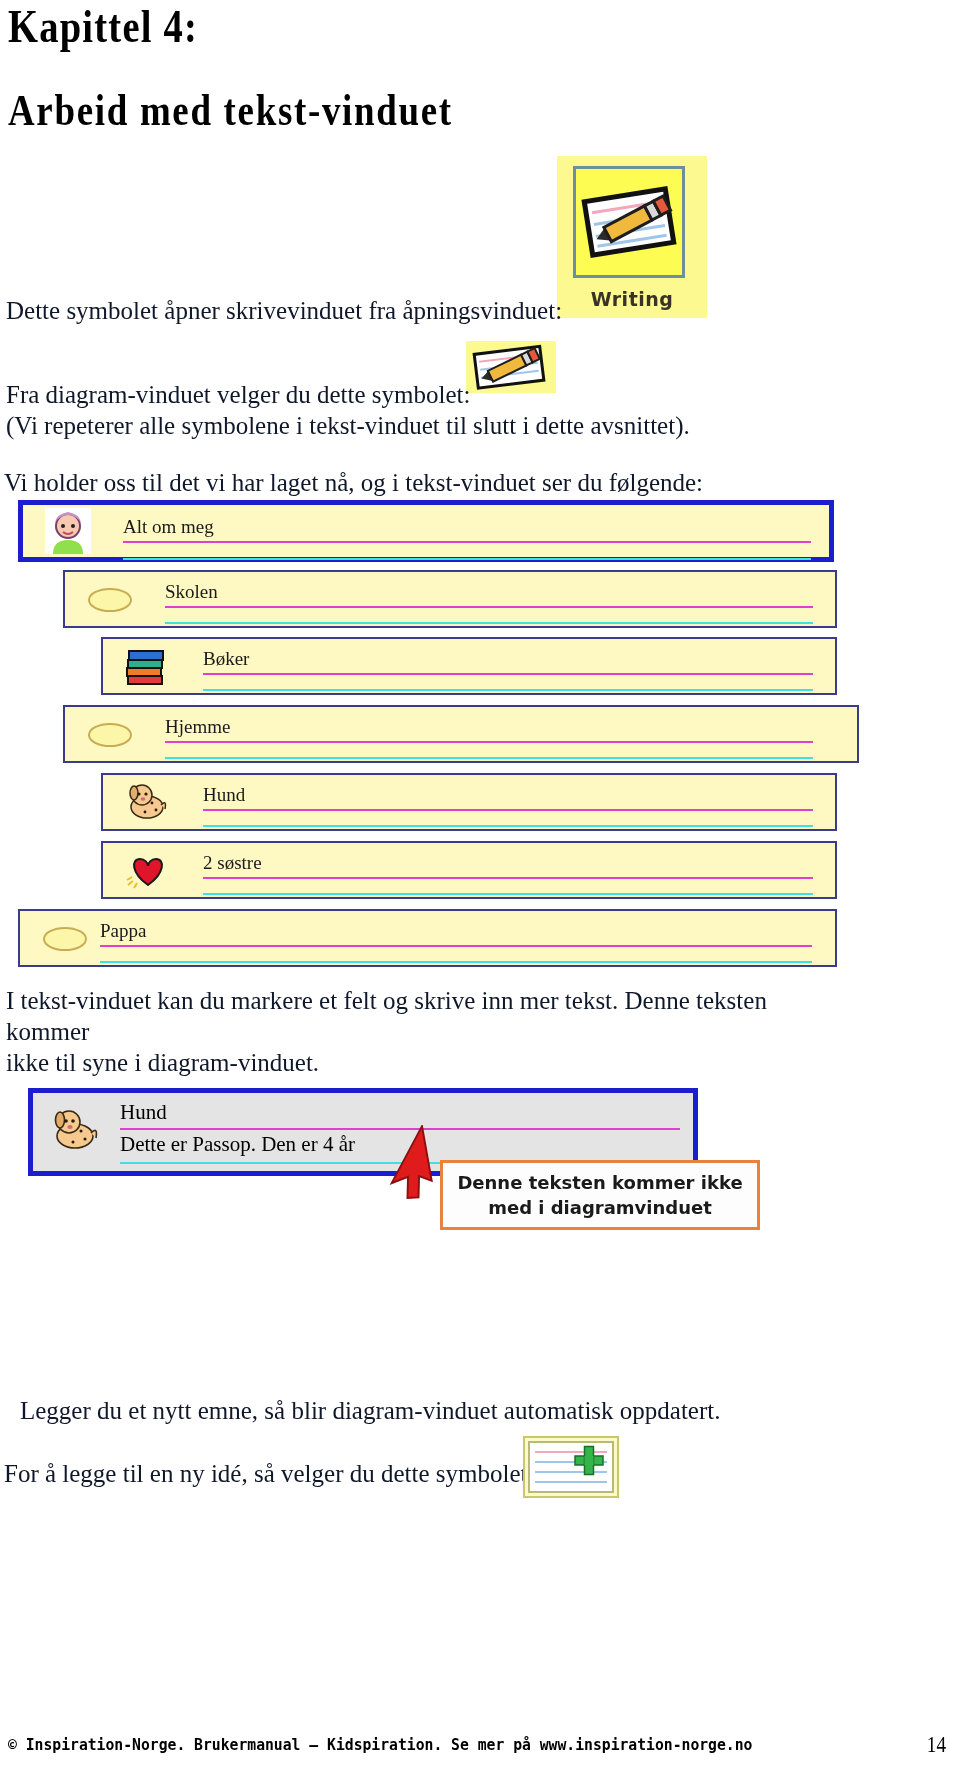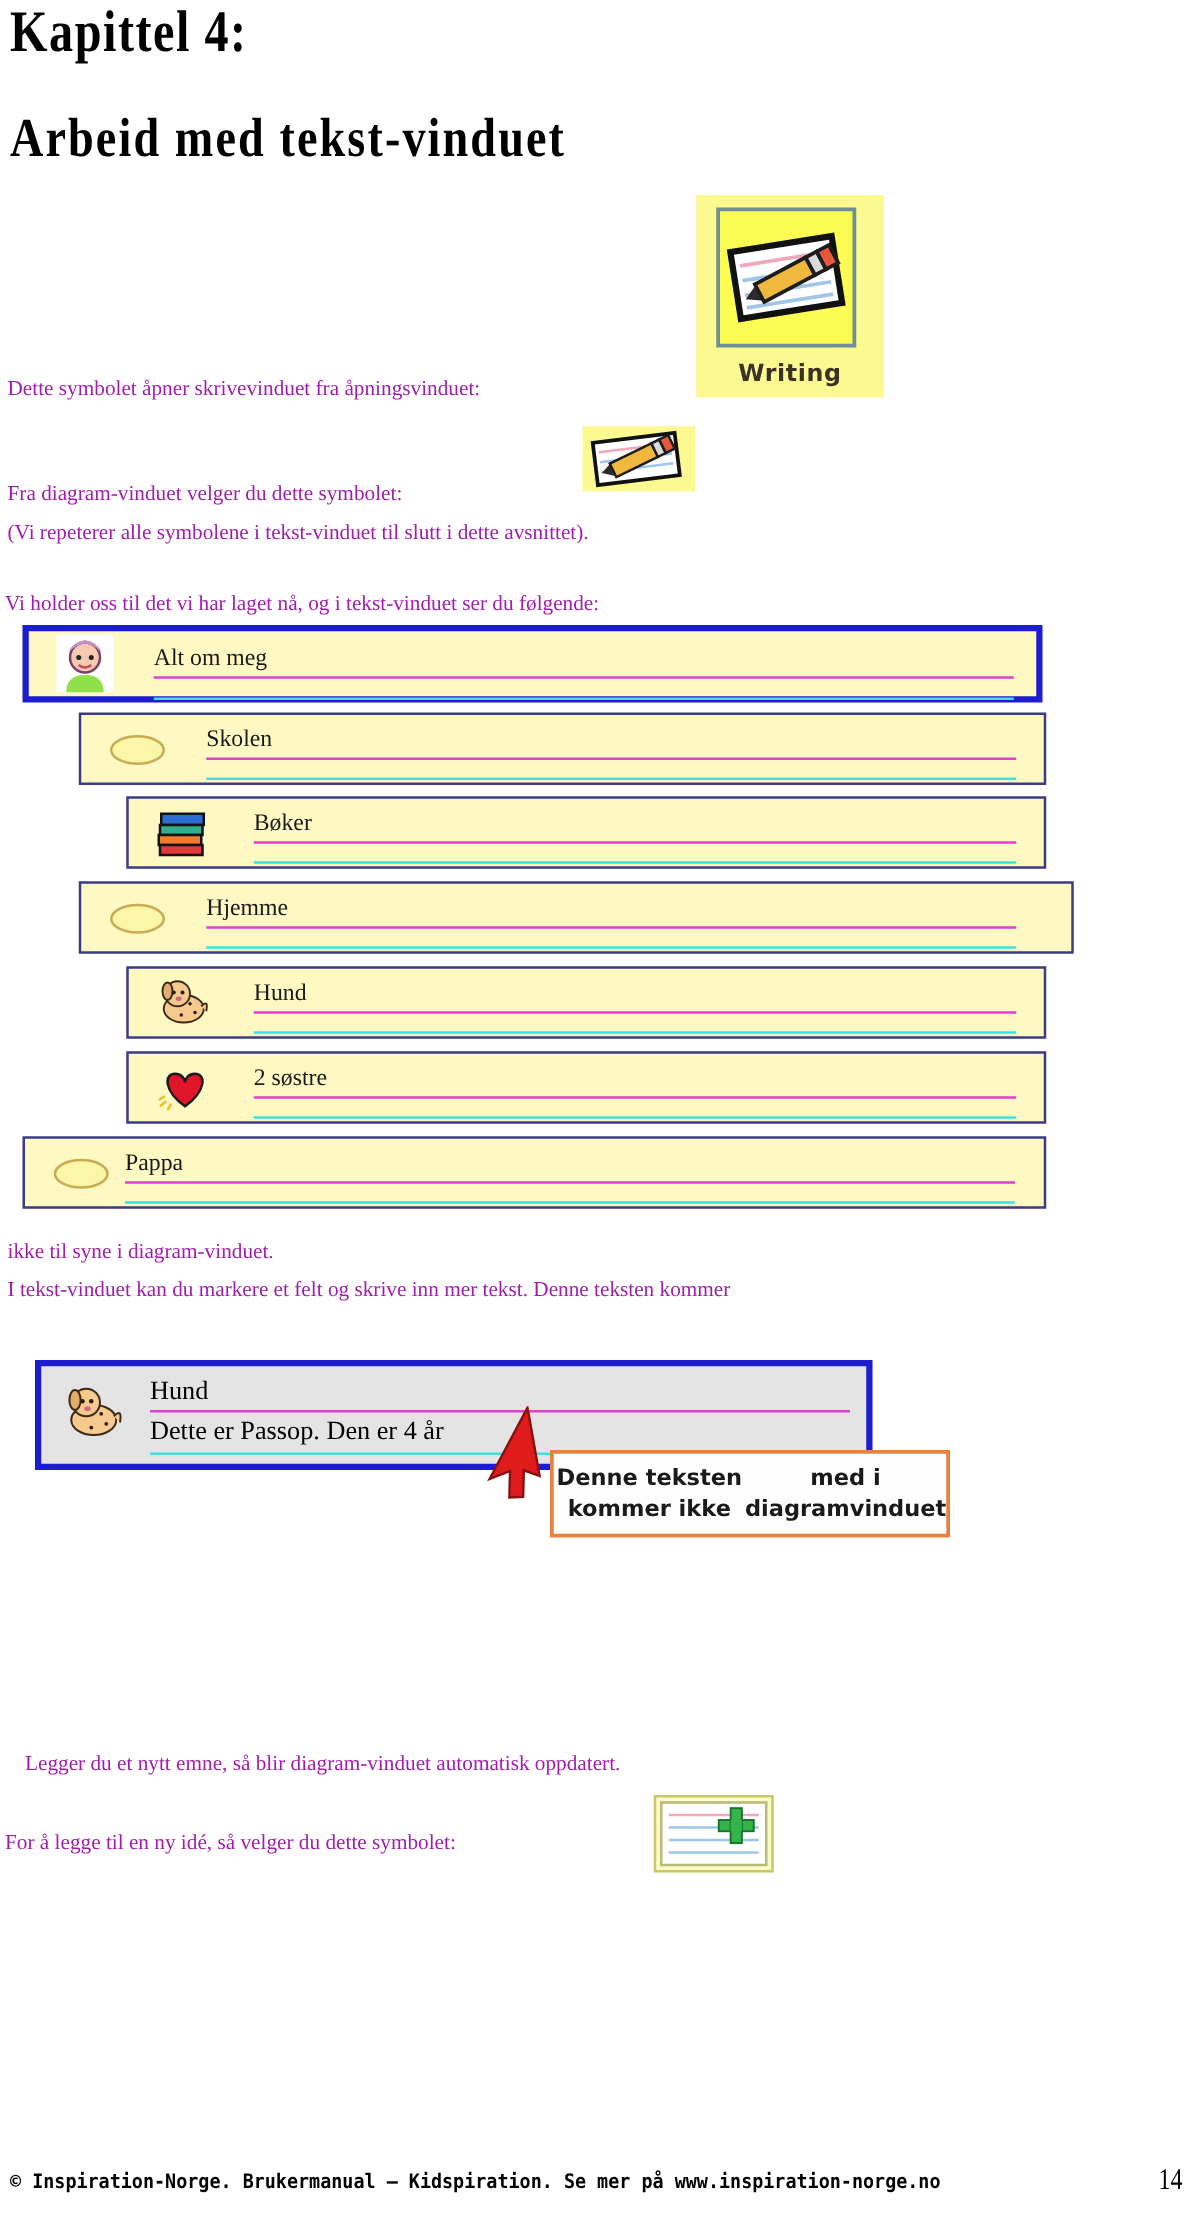--- a/index.html
+++ b/index.html
@@ -34,23 +34,23 @@
     letter-spacing:2px;
     transform:scaleX(0.84);
     transform-origin:left top;
     white-space:nowrap;
     line-height:1.05;
   }
 
   
   .para{
     position:absolute;
-    font-size:17px;
+    font-size:25px;
     line-height:31px;
-    color:#a21caf;
+    color:#0f172a;
   }
   .p-dette{left:6px;top:295px;}
   .p-fra  {left:6px;top:379px;}
   .p-vi   {left:4px;top:467px;}
   .p-mark {left:6px;top:985px;width:836px;}
   .p-legg {left:20px;top:1395px;text-align:right;}
   .p-for  {left:4px;top:1458px;}
 
   
   .writing-icon{
@@ -126,21 +126,21 @@
 
   
   .arrow{position:absolute;left:383px;top:1125px;width:70px;height:80px;}
 
   
   .callout{
     position:absolute;left:440px;top:1160px;width:320px;height:70px;
     background:#fdfdfd;
     border:3px solid #e8823c;
     box-sizing:border-box;
-    display:flex;align-items:center;justify-content:center;
+    display:flex;flex-direction:column;align-items:center;justify-content:center;
     font-family:"DejaVu Sans","Liberation Sans",sans-serif;
     font-weight:bold;
     font-size:18px;
     color:#1a1a1a;
     line-height:25px;
     text-align:center;
   }
 
   
   .footer{
@@ -310,22 +310,22 @@
           <ellipse cx="23" cy="24" rx="21" ry="11" fill="#fcf7a8" stroke="#c8ab55" stroke-width="2"></ellipse>
         </svg>
       </div>
       <div class="lbl" style="left:80px;top:9px;">Pappa</div>
       <div class="rule-pink" style="left:80px;top:34px;width:712px;"></div>
       <div class="rule-cyan" style="left:80px;top:50px;width:712px;"></div>
     </div>
   </div>
 
   <div class="para p-mark">
+    <div>I tekst-vinduet kan du markere et felt og skrive inn mer tekst. Denne teksten kommer</div>
     <div>ikke til syne i diagram-vinduet.</div>
-    <div>I tekst-vinduet kan du markere et felt og skrive inn mer tekst. Denne teksten kommer</div>
   </div>
 
   <div class="shot2">
     <div class="frame"></div>
     <div class="ic">
       <svg viewBox="0 0 52 52" width="52" height="52" aria-hidden="true">
         <ellipse cx="25" cy="32" rx="18" ry="12" fill="#f6c98e" stroke="#3a2a16" stroke-width="1.6"></ellipse>
         <circle cx="19" cy="18" r="11" fill="#f6c98e" stroke="#3a2a16" stroke-width="1.6"></circle>
         <ellipse cx="10" cy="16" rx="4.5" ry="8" fill="#e0ad6d" stroke="#3a2a16" stroke-width="1.6"></ellipse>
         <circle cx="16" cy="17" r="1.8" fill="#2a1a0a"></circle>

